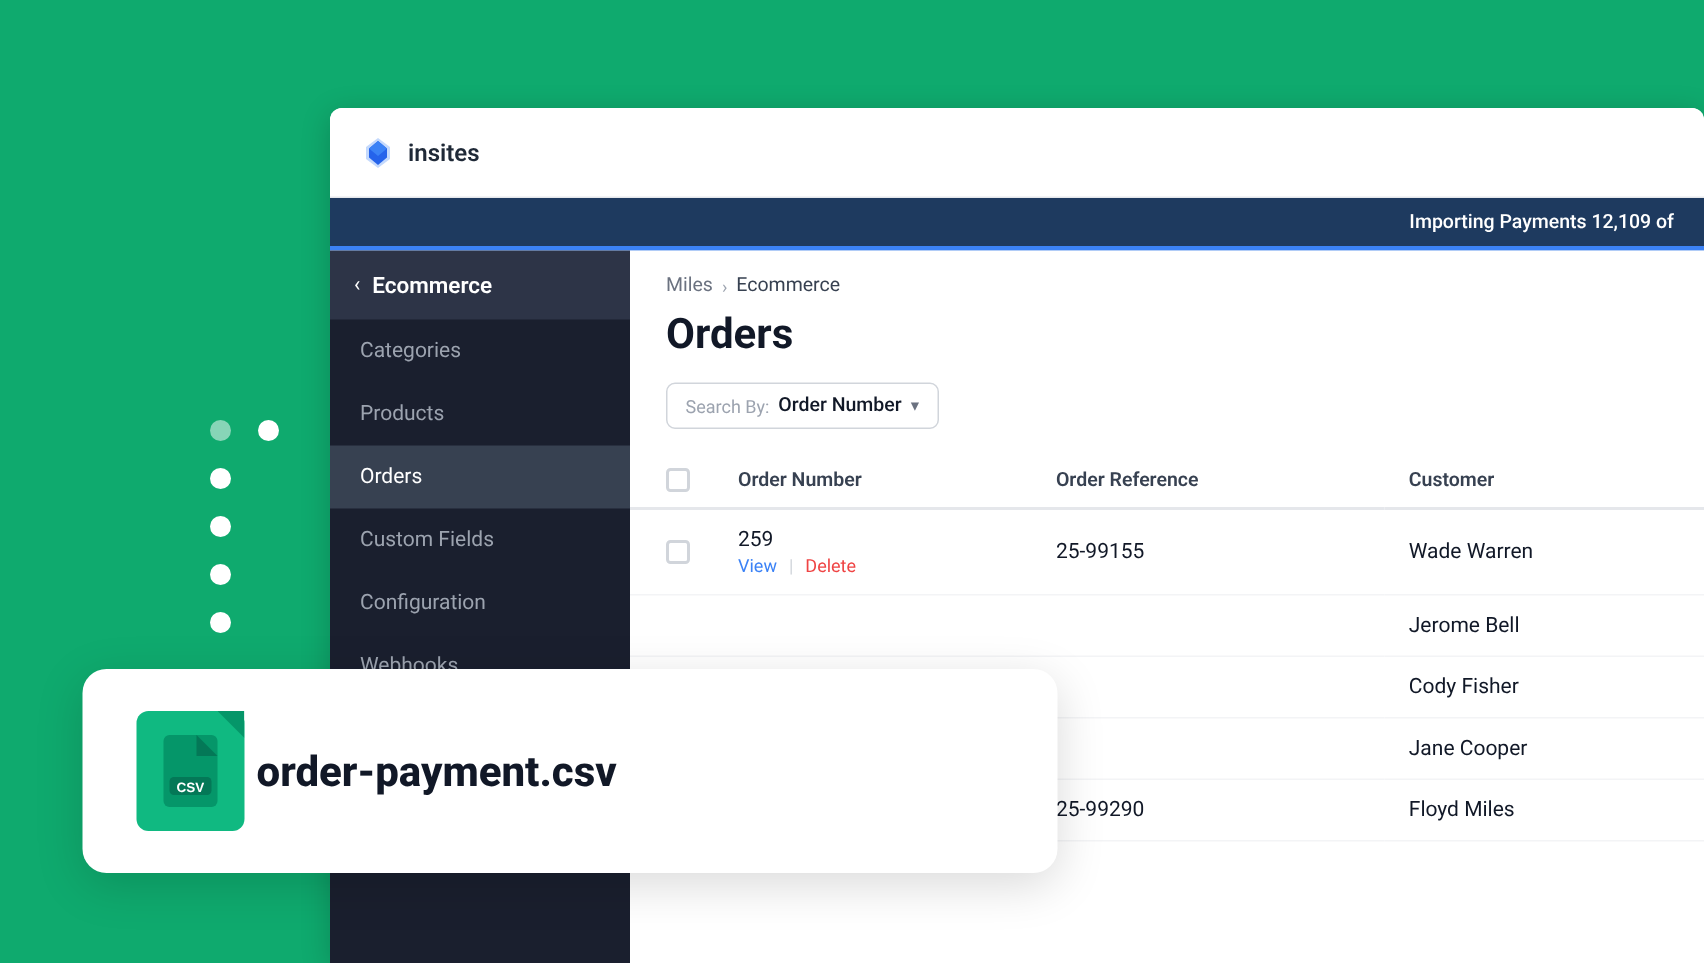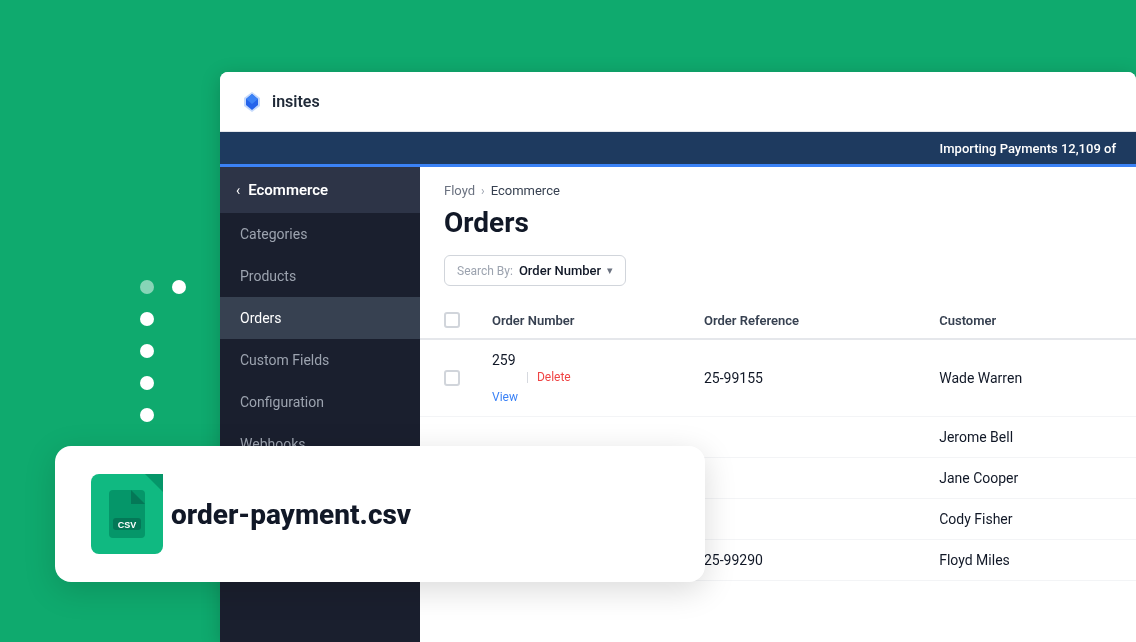--- a/index.html
+++ b/index.html
@@ -245,21 +245,20 @@
       color: #111827;
     }
     .order-actions {
       display: flex;
       gap: 8px;
       font-size: 12px;
     }
     .action-view {
       color: #3b82f6;
       cursor: pointer;
-      margin-top: 20px;
     }
     .action-delete {
       color: #ef4444;
       cursor: pointer;
     }
     .action-separator {
       color: #d1d5db;
     }
     .checkbox {
       width: 16px;
@@ -366,21 +365,21 @@
       <div class="sidebar-item">
         <span>Configuration</span>
       </div>
       <div class="sidebar-item">
         <span>Webhooks</span>
       </div>
     </div>
 
     <div class="main-content">
       <div class="breadcrumb">
-        <span class="breadcrumb-link">Floyd</span>
+        <span class="breadcrumb-link">Miles</span>
         <span class="breadcrumb-chevron">›</span>
         <span class="breadcrumb-current">Ecommerce</span>
       </div>
 
       <div class="page-title">Orders</div>
 
       <div class="search-bar">
         <div class="search-by-dropdown">
           <span class="search-by-label">Search By:</span>
           <span class="search-by-value">Order Number</span>
@@ -420,27 +419,27 @@
           <tr class="table-row">
             <td></td>
             <td></td>
             <td></td>
             <td>Jerome Bell</td>
           </tr>
           <tr class="table-row">
             <td></td>
             <td></td>
             <td></td>
+            <td>Cody Fisher</td>
+          </tr>
+          <tr class="table-row">
+            <td></td>
+            <td></td>
+            <td></td>
             <td>Jane Cooper</td>
-          </tr>
-          <tr class="table-row">
-            <td></td>
-            <td></td>
-            <td></td>
-            <td>Cody Fisher</td>
           </tr>
           <tr class="table-row">
             <td>
               <div class="checkbox"></div>
             </td>
             <td>120</td>
             <td>25-99290</td>
             <td>Floyd Miles</td>
           </tr>
         </tbody>

